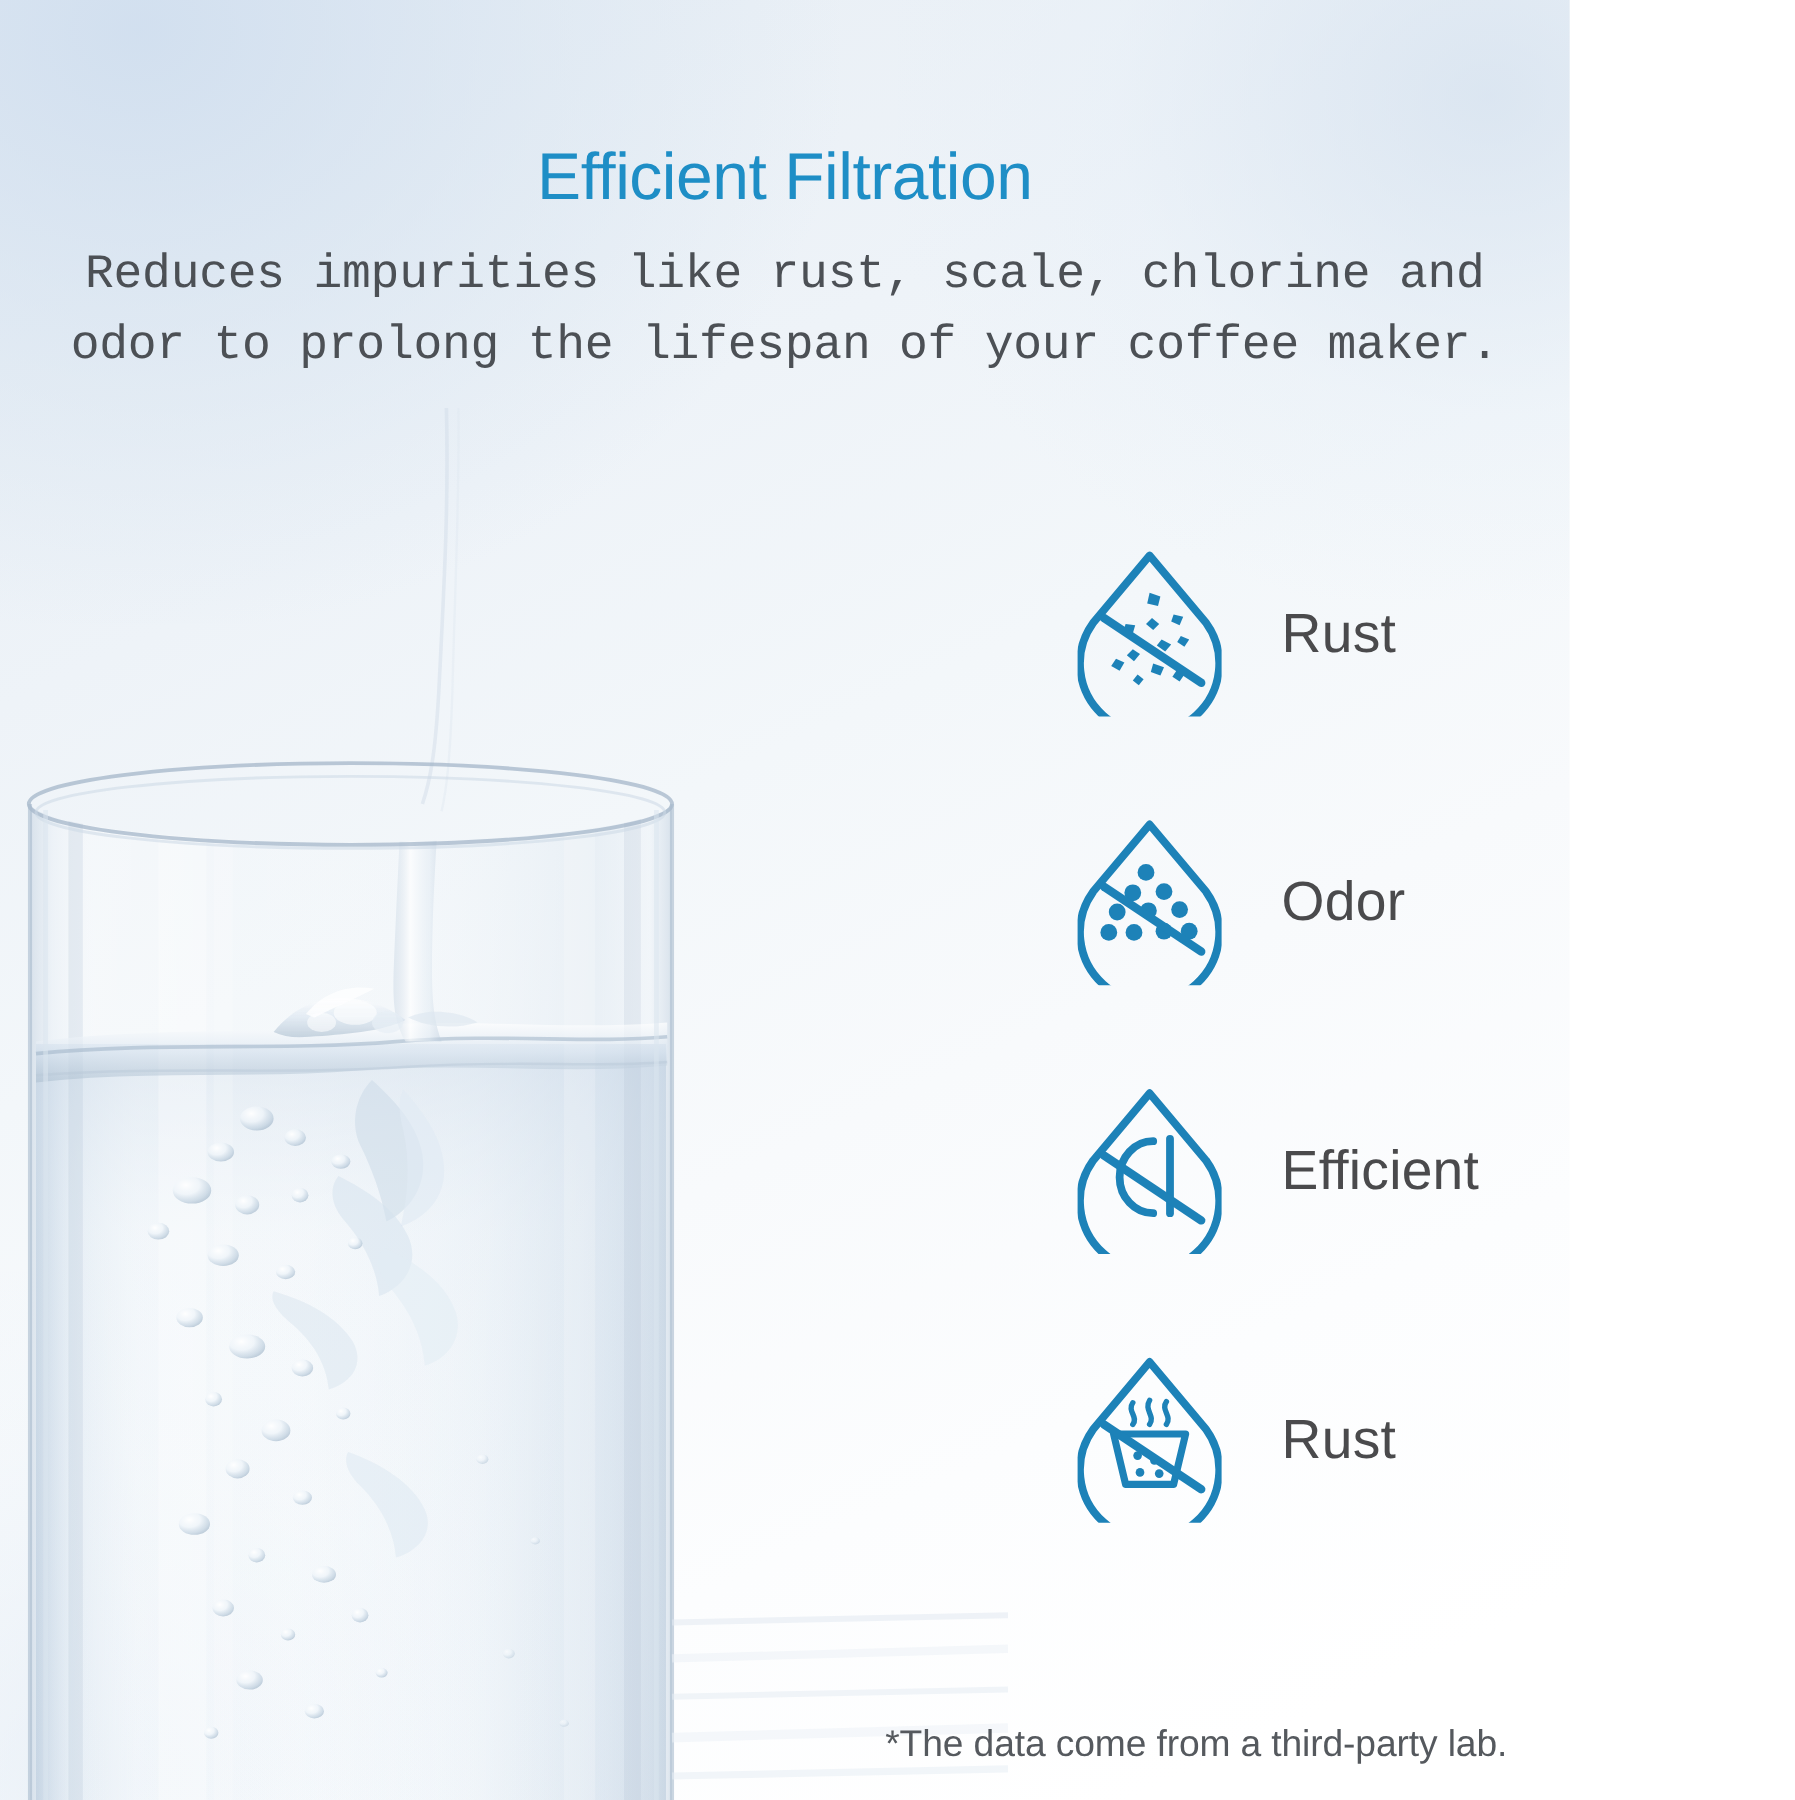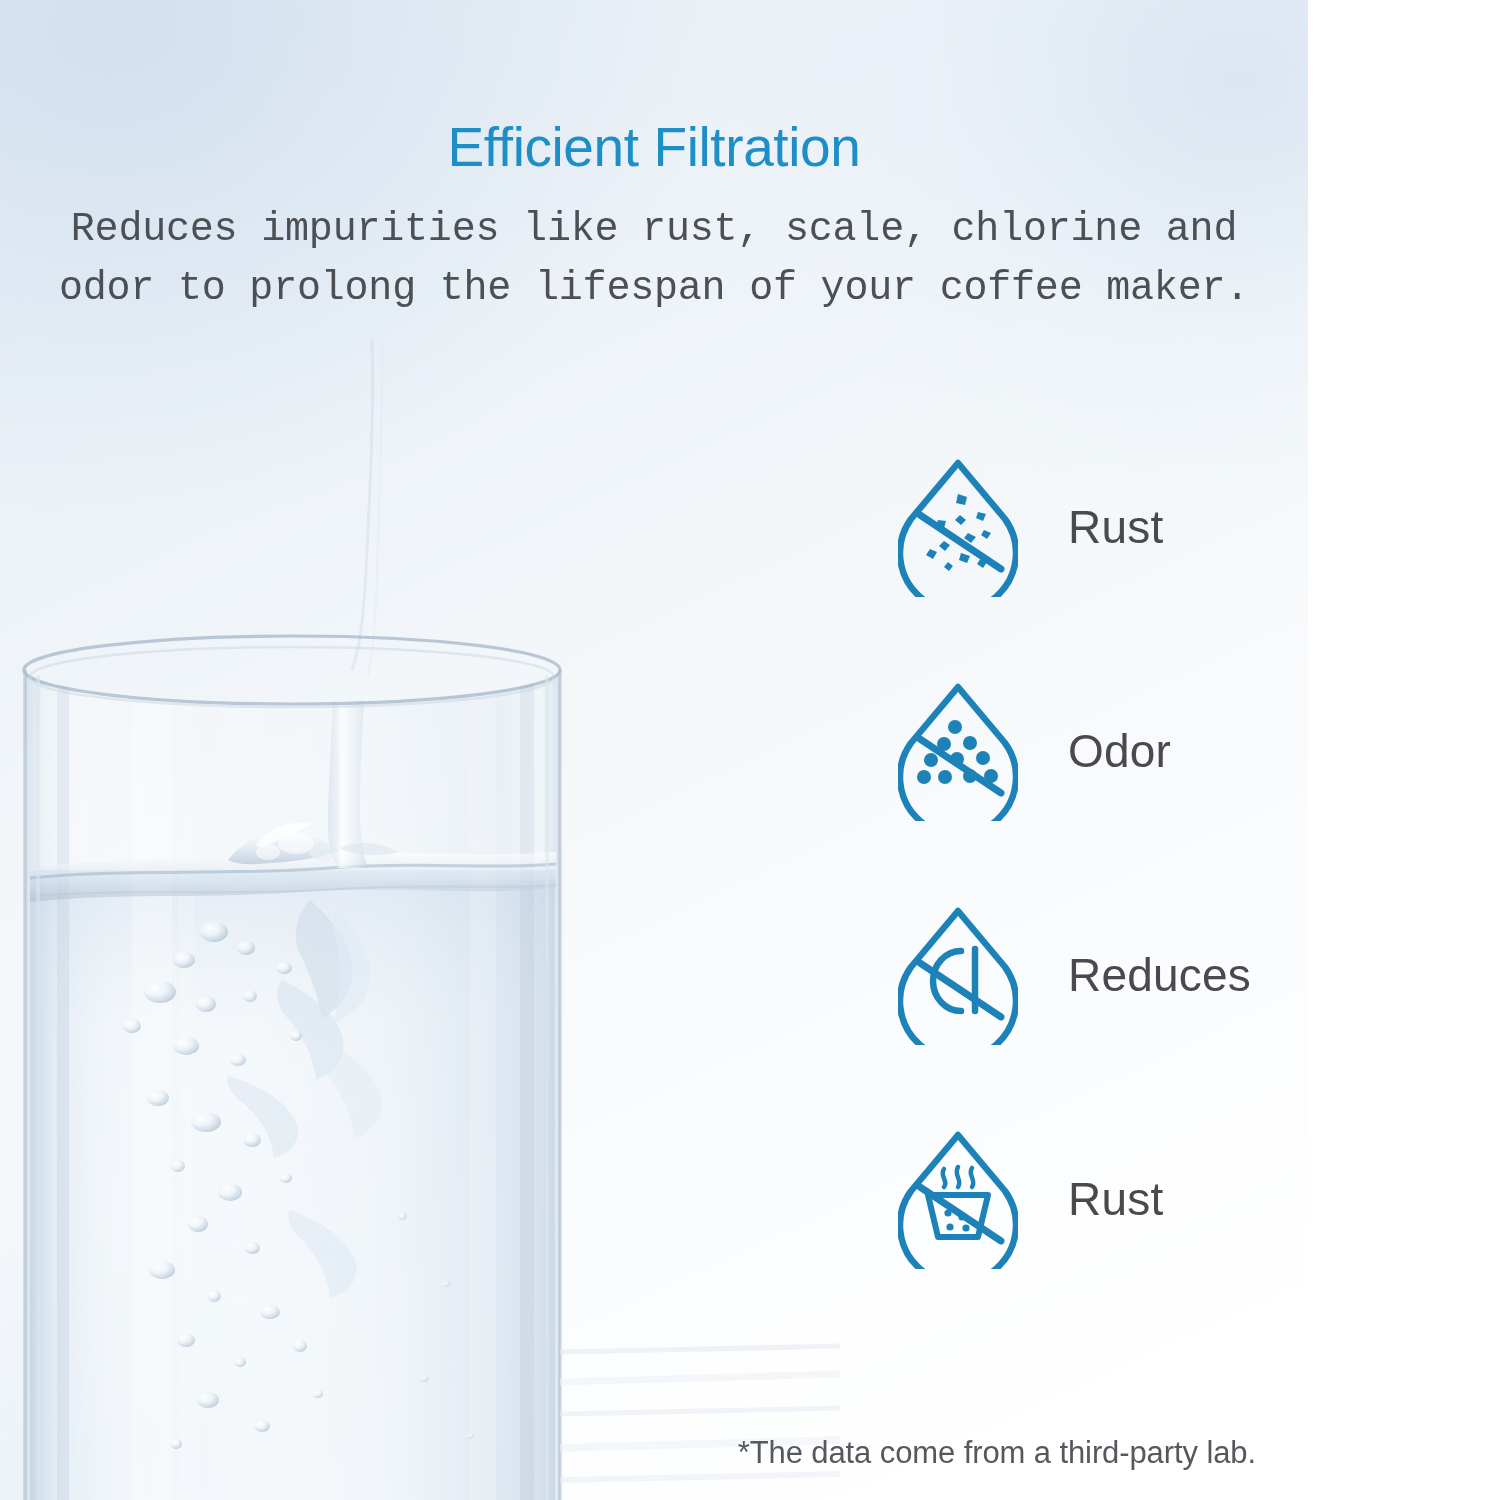--- a/index.html
+++ b/index.html
@@ -363,21 +363,21 @@
       <span class="feature-icon">
         <svg width="120" height="140" viewBox="0 0 120 140" xmlns="http://www.w3.org/2000/svg">
           <path d="M60 6 L107 62 A 58 58 0 1 1 13 62 Z" fill="none" stroke="#1d82b8" stroke-width="6.5" stroke-linejoin="round" stroke-linecap="round"></path>
 
           <path d="M63 46 A 28 30 0 1 0 63 106" fill="none" stroke="#1d82b8" stroke-width="6.5" stroke-linecap="round"></path>
 
           <path d="M77 44 L77 106" fill="none" stroke="#1d82b8" stroke-width="6.5" stroke-linecap="round"></path>
           <path d="M22 58 L103 112" stroke="#1d82b8" stroke-width="7" stroke-linecap="round"></path>
         </svg>
       </span>
-      <span class="feature-label">Reduces</span>
+      <span class="feature-label">Efficient</span>
     </div>
 
     <div class="feature-row">
       <span class="feature-icon">
         <svg width="120" height="140" viewBox="0 0 120 140" xmlns="http://www.w3.org/2000/svg">
           <path d="M60 6 L107 62 A 58 58 0 1 1 13 62 Z" fill="none" stroke="#1d82b8" stroke-width="6.5" stroke-linejoin="round" stroke-linecap="round"></path>
 
           <g fill="none" stroke="#1d82b8" stroke-width="4.5" stroke-linecap="round">
             <path d="M46 58 C 51 52 41 47 46 40"></path>
             <path d="M60 58 C 65 51 55 46 60 38"></path>

